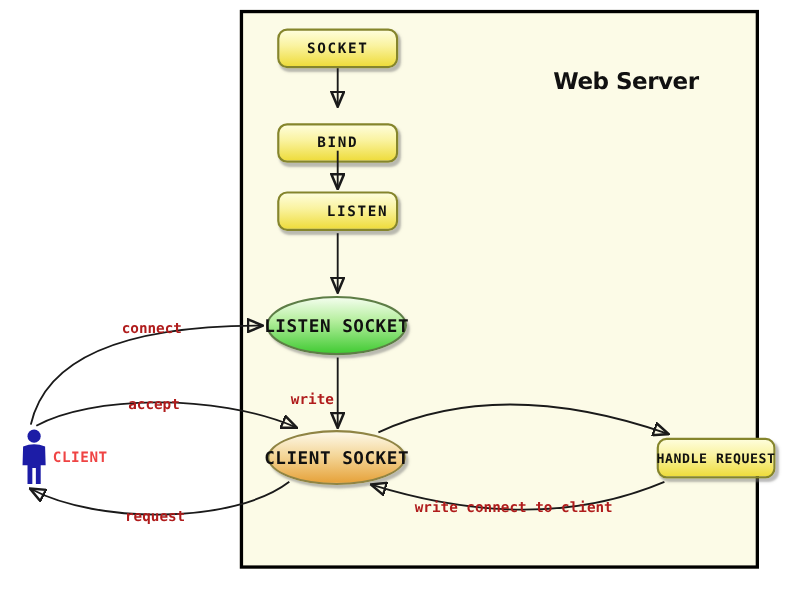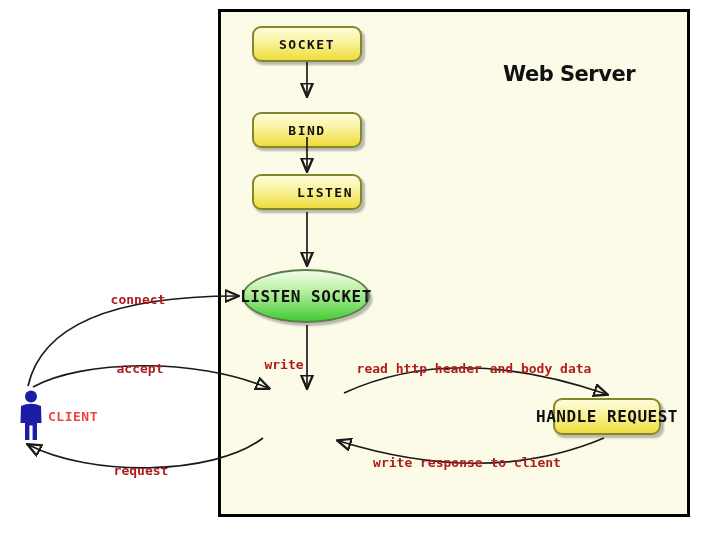--- a/index.html
+++ b/index.html
@@ -22,21 +22,21 @@
     position:absolute;box-sizing:border-box;display:flex;align-items:center;justify-content:center;
     font-weight:bold;color:#111;white-space:nowrap;z-index:2;
   }
   .rect{
     width:110px;height:36px;border-radius:9px;
     border:2px solid #85852c;
     background:linear-gradient(180deg,#fefdda 0%,#faf3a0 42%,#eedc3c 100%);
     box-shadow:2.5px 3px 2px rgba(120,120,120,0.5);
     font-size:13px;letter-spacing:1.5px;
   }
-  .rect.small-text{font-size:16px;letter-spacing:0.5px;}
+  .rect.small-text{font-size:12px;letter-spacing:0.5px;margin-left:44px;}
   .ellipse{
     border-radius:50%;font-size:16px;letter-spacing:0.5px;
     box-shadow:2.5px 3px 2px rgba(120,120,120,0.5);
   }
   .ellipse.green{
     left:242px;top:269px;width:128px;height:54px;
     border:2px solid #5d7d46;
     background:linear-gradient(180deg,#f2fdec 0%,#b7efa0 40%,#42cb34 100%);
   }
   .ellipse.orange{
@@ -85,20 +85,23 @@
   </div>
   <div class="node rect n-bind">
     <span>BIND</span>
   </div>
   <div class="node rect n-listen">
     <span>LISTEN</span>
   </div>
   <div class="node ellipse green">
     <span>LISTEN SOCKET</span>
   </div>
+  <div class="node ellipse orange">
+    <span>CLIENT SOCKET</span>
+  </div>
   <div class="node rect small-text n-handle">
     <span>HANDLE REQUEST</span>
   </div>
 
   <svg class="wires" viewBox="0 0 724 540">
     <defs>
       <marker id="ah" viewBox="0 0 10 10" refX="8.5" refY="5" markerWidth="9" markerHeight="8" orient="auto">
         <path d="M0,0.8 L10,5 L0,9.2 Z" fill="#1a1a1a" stroke="none"></path>
       </marker>
     </defs>
@@ -116,16 +119,15 @@
   <svg class="client-figure" viewBox="0 0 36 58">
     <circle cx="18" cy="10.5" r="6" fill="#1c1ca6"></circle>
     <path d="M 8,20 Q 18,15.5 28,20 L 28.5,37 L 24,37 L 24,54 L 19.6,54 L 19.6,39.5 L 16.4,39.5 L 16.4,54 L 12,54 L 12,37 L 7.5,37 Z" fill="#1c1ca6"></path>
   </svg>
   <div class="actor-label">CLIENT</div>
 
   <div class="elabel lbl-connect">connect</div>
   <div class="elabel lbl-request">accept</div>
   <div class="elabel lbl-response">request</div>
   <div class="elabel lbl-accept">write</div>
-  <div class="elabel lbl-read">read http header and body data</div>
-  <div class="elabel lbl-write">write response to client</div>
+  <div class="elabel lbl-write">write connect to client</div>
 
 </div>
 
 </body></html>

